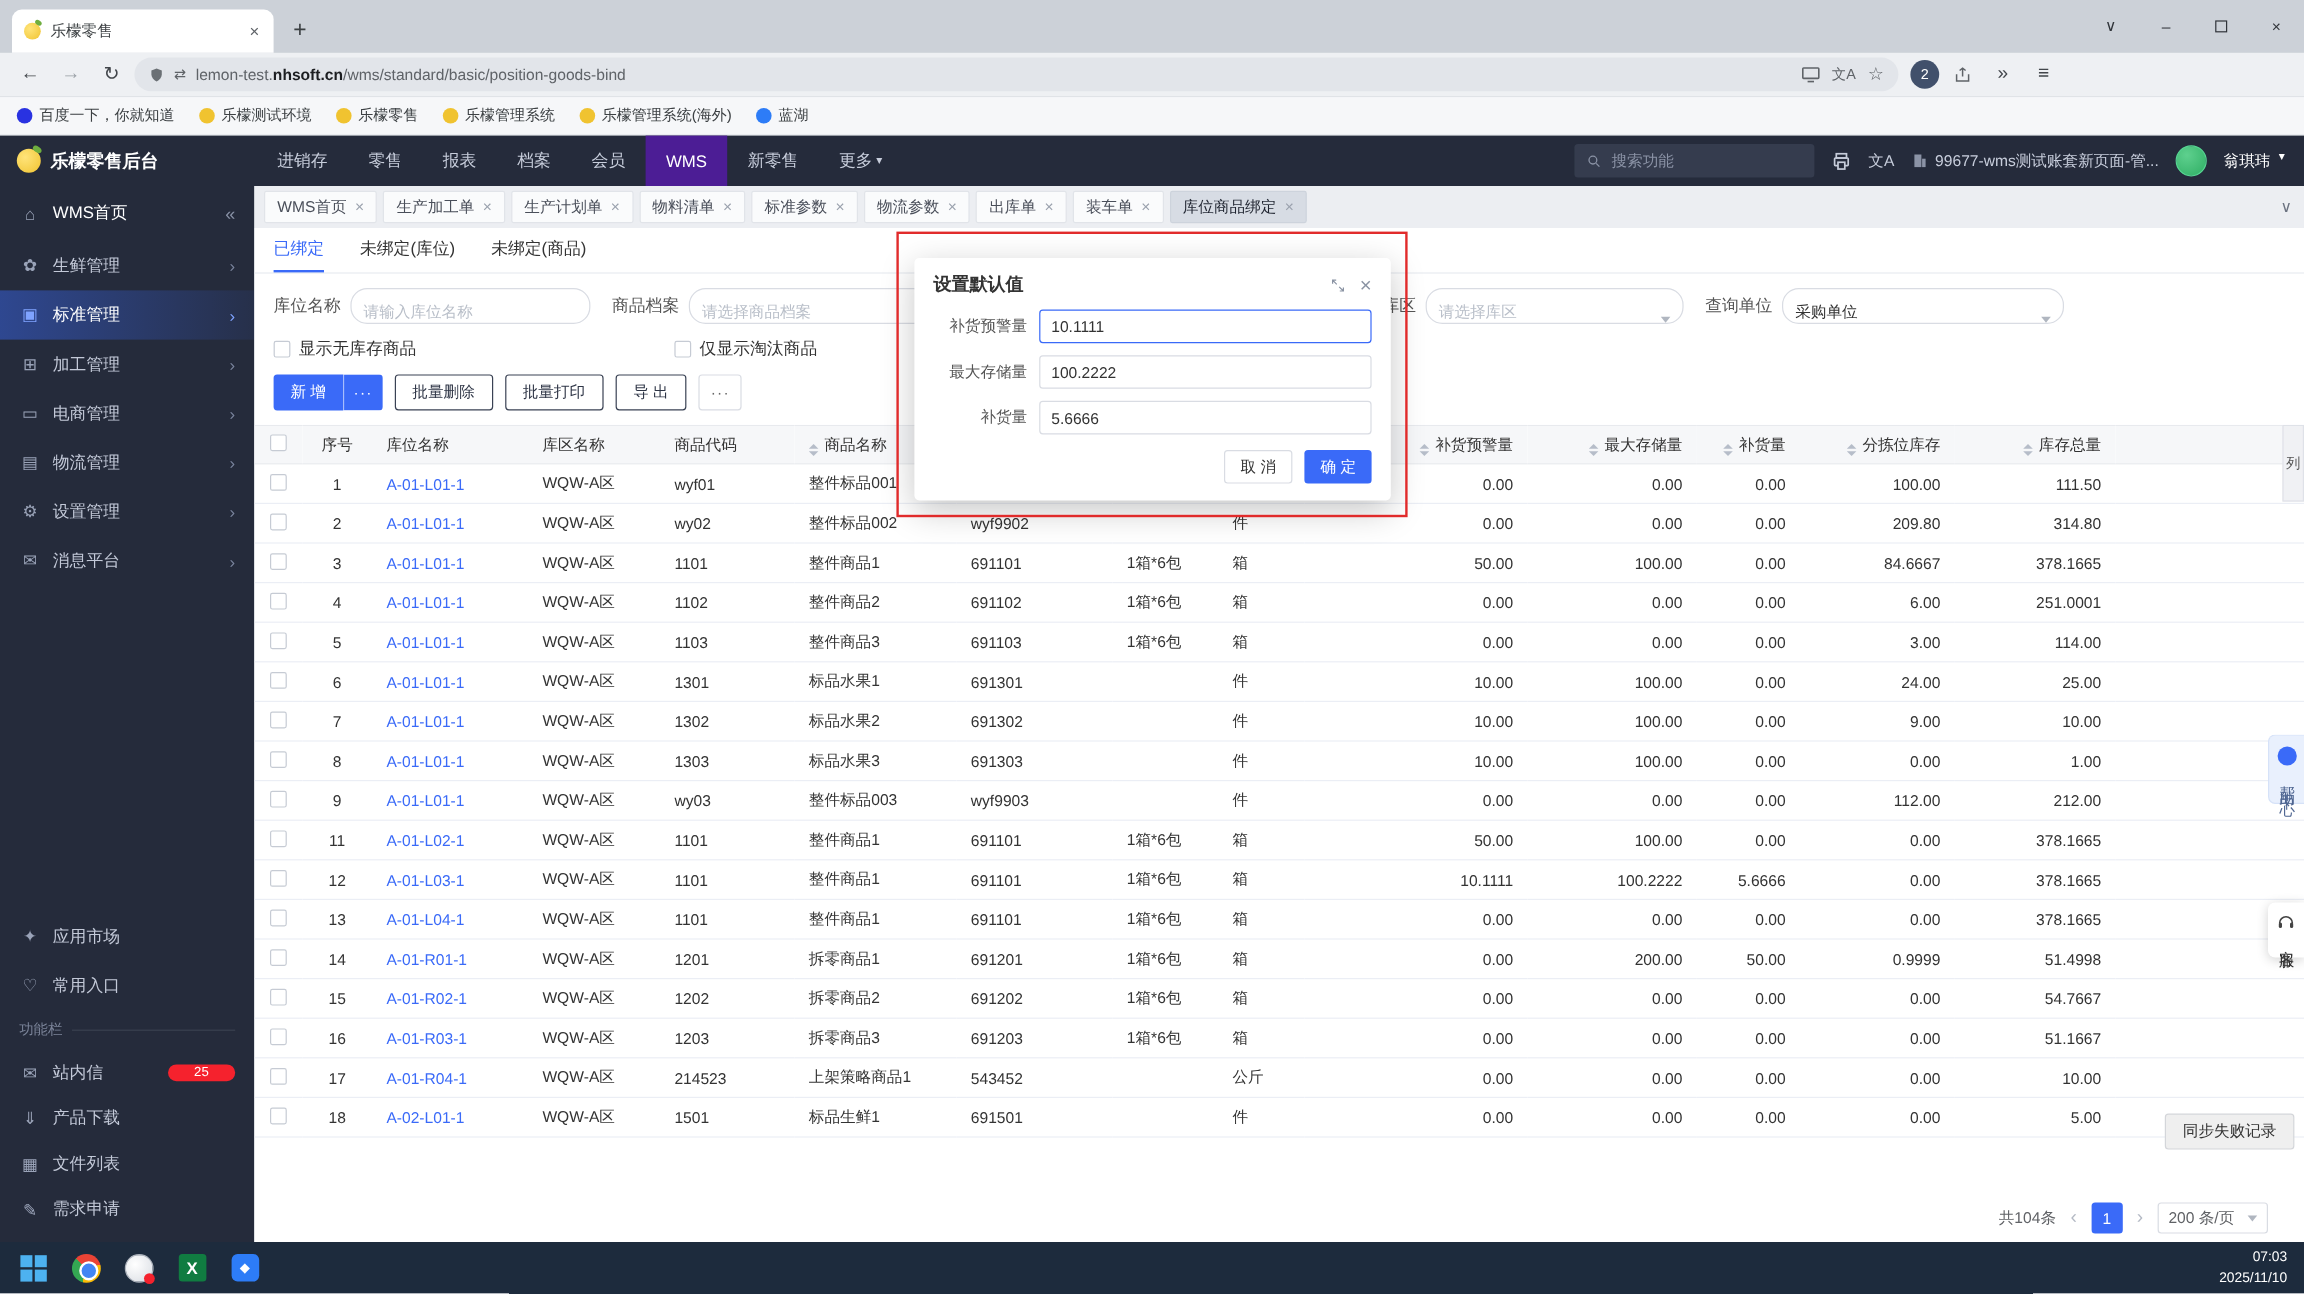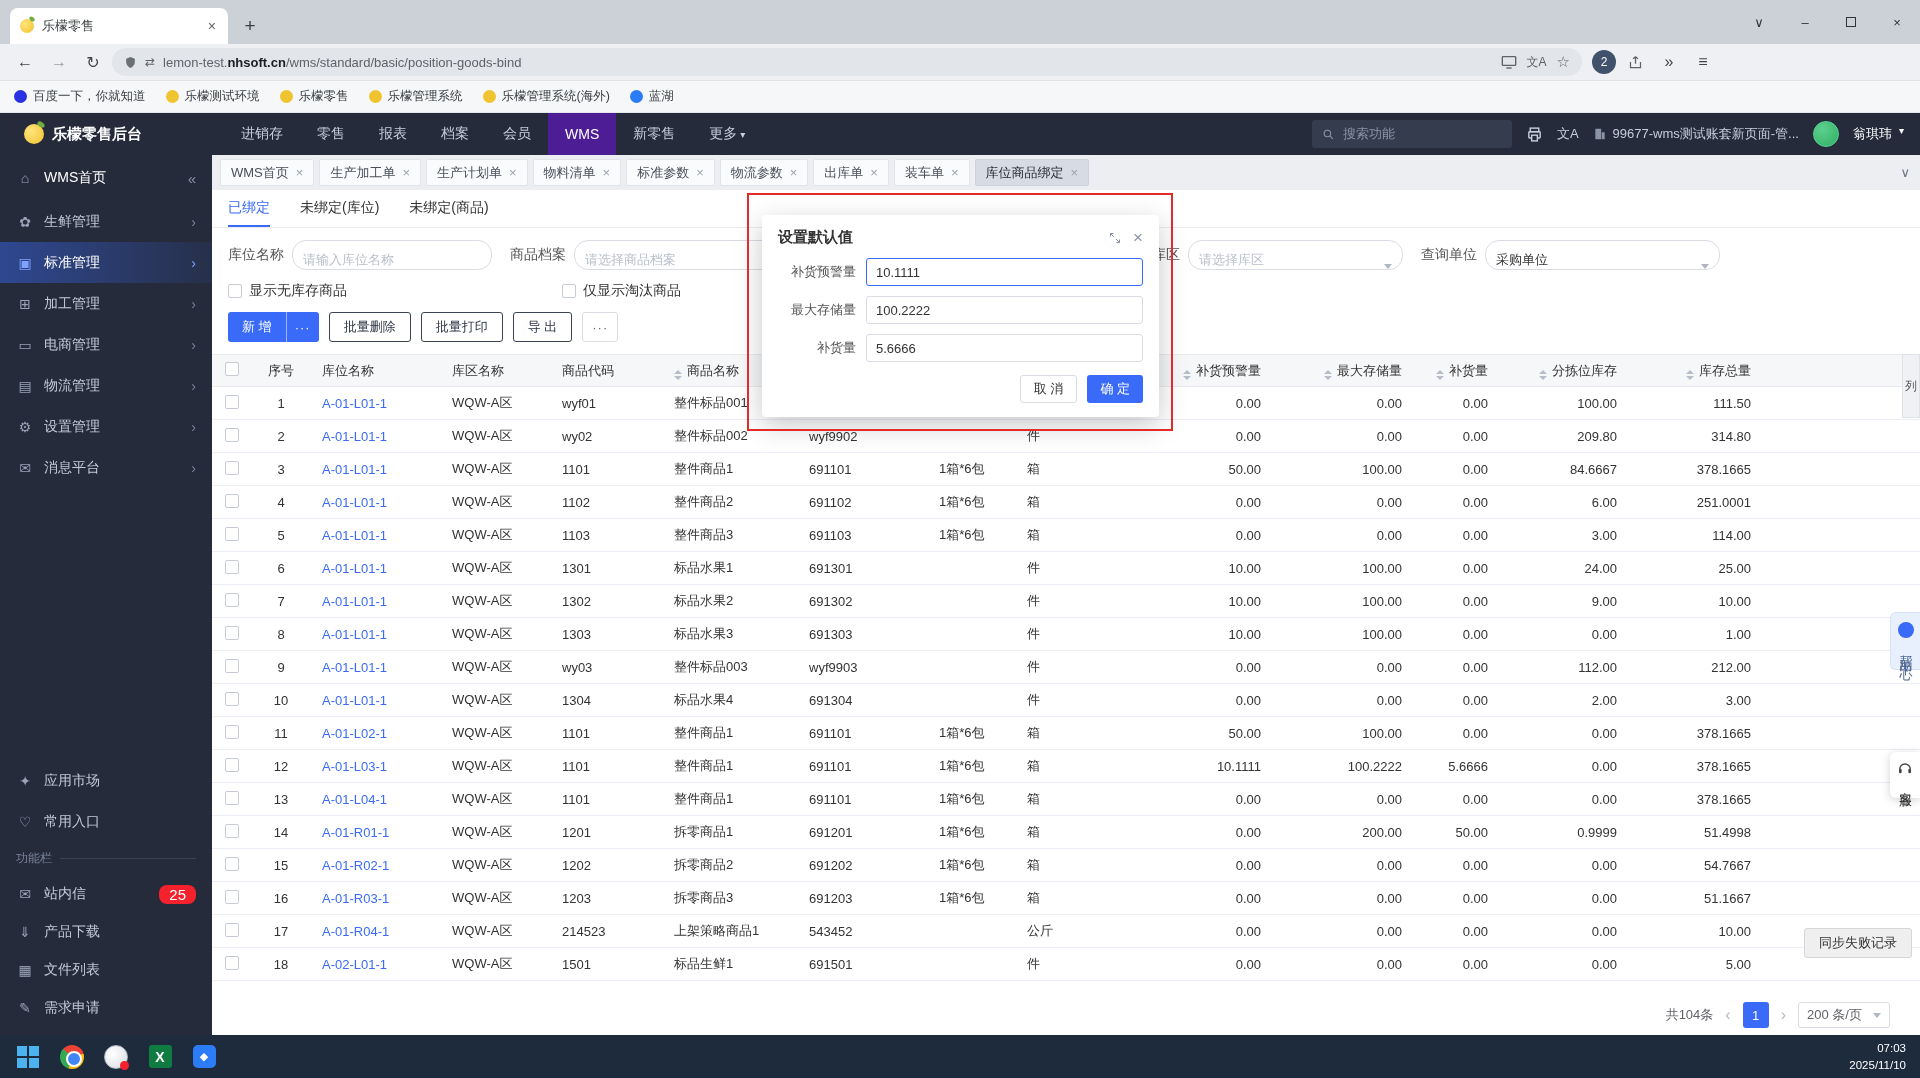--- a/index.html
+++ b/index.html
@@ -24,21 +24,21 @@
 .url-text{flex:1;white-space:nowrap;overflow:hidden;color:#5f6368}
 .url-domain{color:#1c1e21;font-weight:bold}
 .url-right{display:flex;align-items:center;gap:10px}
 .ico-txt{font-size:12px;color:#5f6368}
 .star{color:#5f6368;font-size:15px}
 .profile-chip{width:24px;height:24px;border-radius:50%;background:#41506b;color:#fff;font-size:12px;display:flex;align-items:center;justify-content:center;margin-left:6px}
 .bookmarks{height:32px;background:#f6f7f9;display:flex;align-items:center;padding:0 14px;gap:20px;border-bottom:1px solid #e2e5e9;font-size:12.5px;color:#3c4043;white-space:nowrap}
 .bm{display:flex;align-items:center;gap:6px}
 .bm-ico{width:13px;height:13px;border-radius:50%;flex:none}
 
-.app-header{height:42px;background:#252b3b;display:flex;align-items:center;padding-left:24px;color:#c7cddb}
+.app-header{height:42px;background:#252b3b;display:flex;align-items:center;padding-left:14px;color:#c7cddb}
 .brand{display:flex;align-items:center;gap:8px;width:200px;color:#fff;font-size:15px;font-weight:bold}
 .brand-ico{width:20px;height:20px;border-radius:50%;background:radial-gradient(circle at 35% 35%,#ffe47a,#f0c330);position:relative;flex:none}
 .brand-ico::after{content:"";position:absolute;right:-1px;top:-2px;width:8px;height:5px;border-radius:50%;background:#6fae3f;transform:rotate(35deg)}
 .main-nav{display:flex;align-items:center;height:100%}
 .nav-item{display:flex;align-items:center;height:42px;padding:0 17px;font-size:14px;color:#c7cddb;cursor:pointer}
 .nav-item.active{background:#4c1d95;color:#fff}
 .caret{font-size:10px;margin-left:3px}
 .header-right{margin-left:auto;display:flex;align-items:center;gap:14px;padding-right:16px}
 .hd-search{width:200px;height:28px;background:#353c4e;border-radius:3px;display:flex;align-items:center;gap:8px;padding:0 10px;color:#8b93a6;font-size:13px}
 .tenant{display:flex;align-items:center;gap:6px;font-size:13px;color:#c7cddb;max-width:270px;white-space:nowrap;overflow:hidden}
@@ -51,21 +51,21 @@
 .collapse{margin-left:auto;color:#8a93a8;font-size:15px}
 .side-item{height:41px;display:flex;align-items:center;padding:0 16px;gap:10px;cursor:pointer}
 .side-item.tool{height:38px}
 .s-ico{width:18px;text-align:center;color:#9aa3b8;font-size:14px;flex:none}
 .side-item .arrow{margin-left:auto;color:#79839c;font-size:14px}
 .side-item.active{background:linear-gradient(90deg,rgba(58,106,248,.45),rgba(58,106,248,.08));color:#fff}
 .side-item.active .s-ico,.side-item.active .arrow{color:#7fa3ff}
 .side-spacer{flex:1}
 .side-section{display:flex;align-items:center;gap:8px;padding:8px 16px;color:#7b8499;font-size:12px}
 .side-section::after{content:"";flex:1;height:1px;background:#3a4150}
-.badge{margin-left:auto;background:#f5222d;color:#fff;font-size:15px;border-radius:8px;padding:1px 10px}
+.badge{margin-left:auto;background:#f5222d;color:#fff;font-size:11px;border-radius:8px;padding:1px 22px}
 .content{flex:1;display:flex;flex-direction:column;background:#eceef2;position:relative;overflow:hidden}
 
 .page-tabs{height:35px;display:flex;align-items:center;padding:0 8px;gap:5px;position:relative}
 .ptab{height:27px;display:flex;align-items:center;gap:7px;padding:0 10px;background:#fafbfc;border:1px solid #e1e4e9;border-radius:2px;font-size:13px;color:#4a4f5a;white-space:nowrap}
 .ptab.active{background:#d7dce4;color:#1f2430;border-color:#cdd3dc}
 .ptab .x{color:#9aa1ad;font-size:13px}
 .ptabs-more{position:absolute;right:10px;color:#6b7280;font-size:13px}
 
 .panel{flex:1;background:#fff;display:flex;flex-direction:column;position:relative}
 .subtabs{height:38px;border-bottom:1px solid #e8ebf0;display:flex;align-items:stretch;padding:0 16px;gap:30px;flex:none}
@@ -640,37 +640,20 @@
                 <td>件</td>
                 <td class="num">0.00</td>
                 <td class="num">0.00</td>
                 <td class="num">0.00</td>
                 <td class="num">112.00</td>
                 <td class="num">212.00</td>
                 <td></td>
               </tr>
               <tr>
                 <td class="sel-col"><span class="cb"></span></td>
-                <td class="ctr">10</td>
-                <td><a class="lnk">A-01-L01-1</a></td>
-                <td>WQW-A区</td>
-                <td>1304</td>
-                <td>标品水果4</td>
-                <td>691304</td>
-                <td></td>
-                <td>件</td>
-                <td class="num">0.00</td>
-                <td class="num">0.00</td>
-                <td class="num">0.00</td>
-                <td class="num">2.00</td>
-                <td class="num">3.00</td>
-                <td></td>
-              </tr>
-              <tr>
-                <td class="sel-col"><span class="cb"></span></td>
                 <td class="ctr">11</td>
                 <td><a class="lnk">A-01-L02-1</a></td>
                 <td>WQW-A区</td>
                 <td>1101</td>
                 <td>整件商品1</td>
                 <td>691101</td>
                 <td>1箱*6包</td>
                 <td>箱</td>
                 <td class="num">50.00</td>
                 <td class="num">100.00</td>

